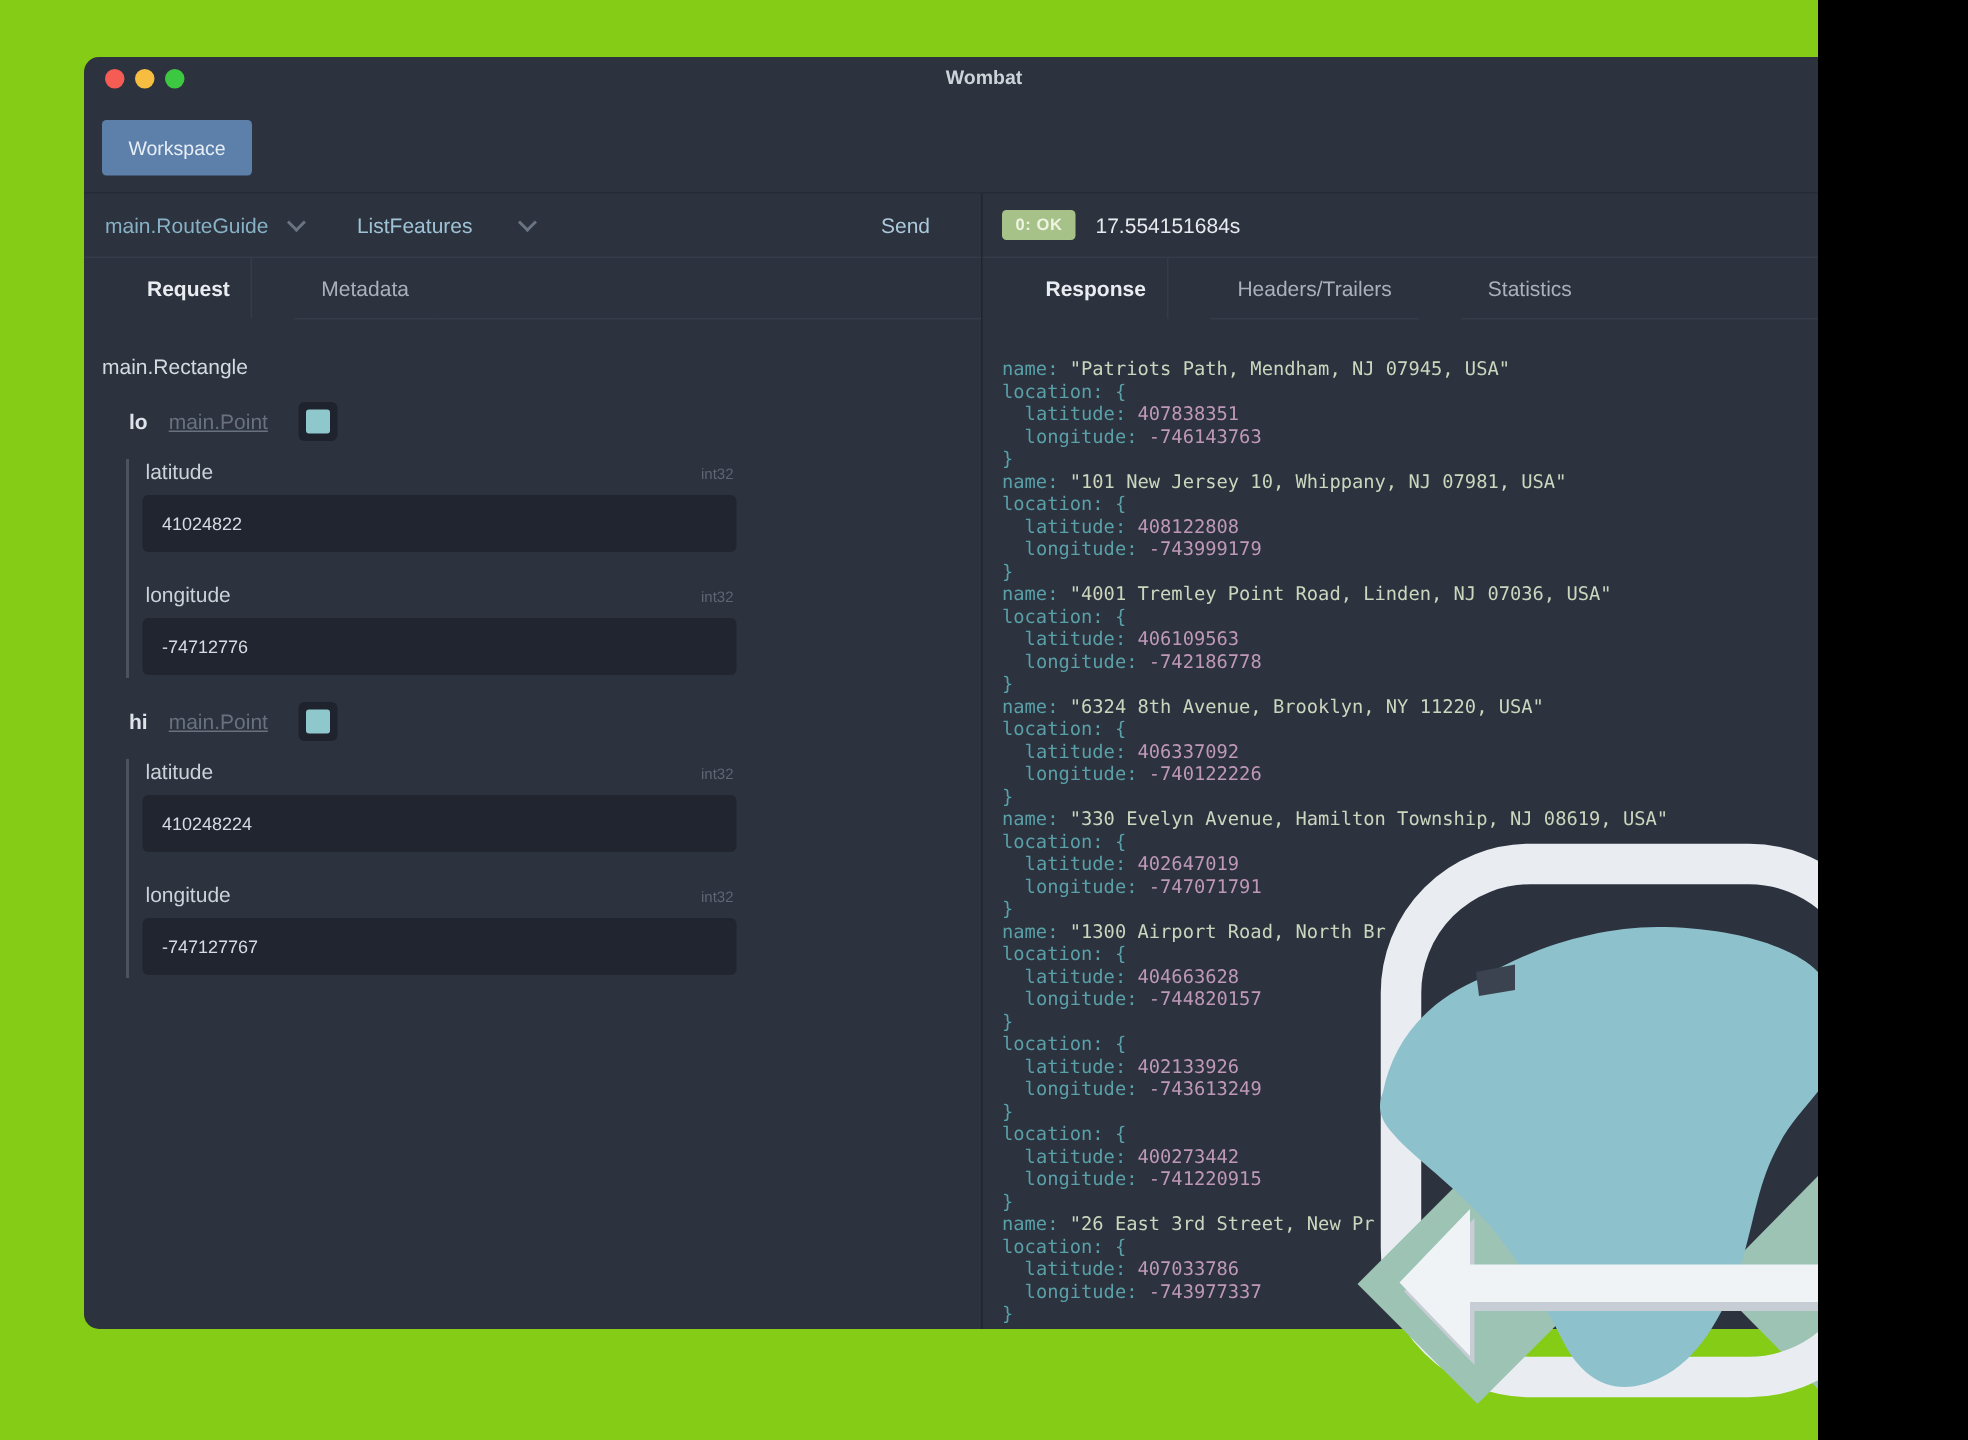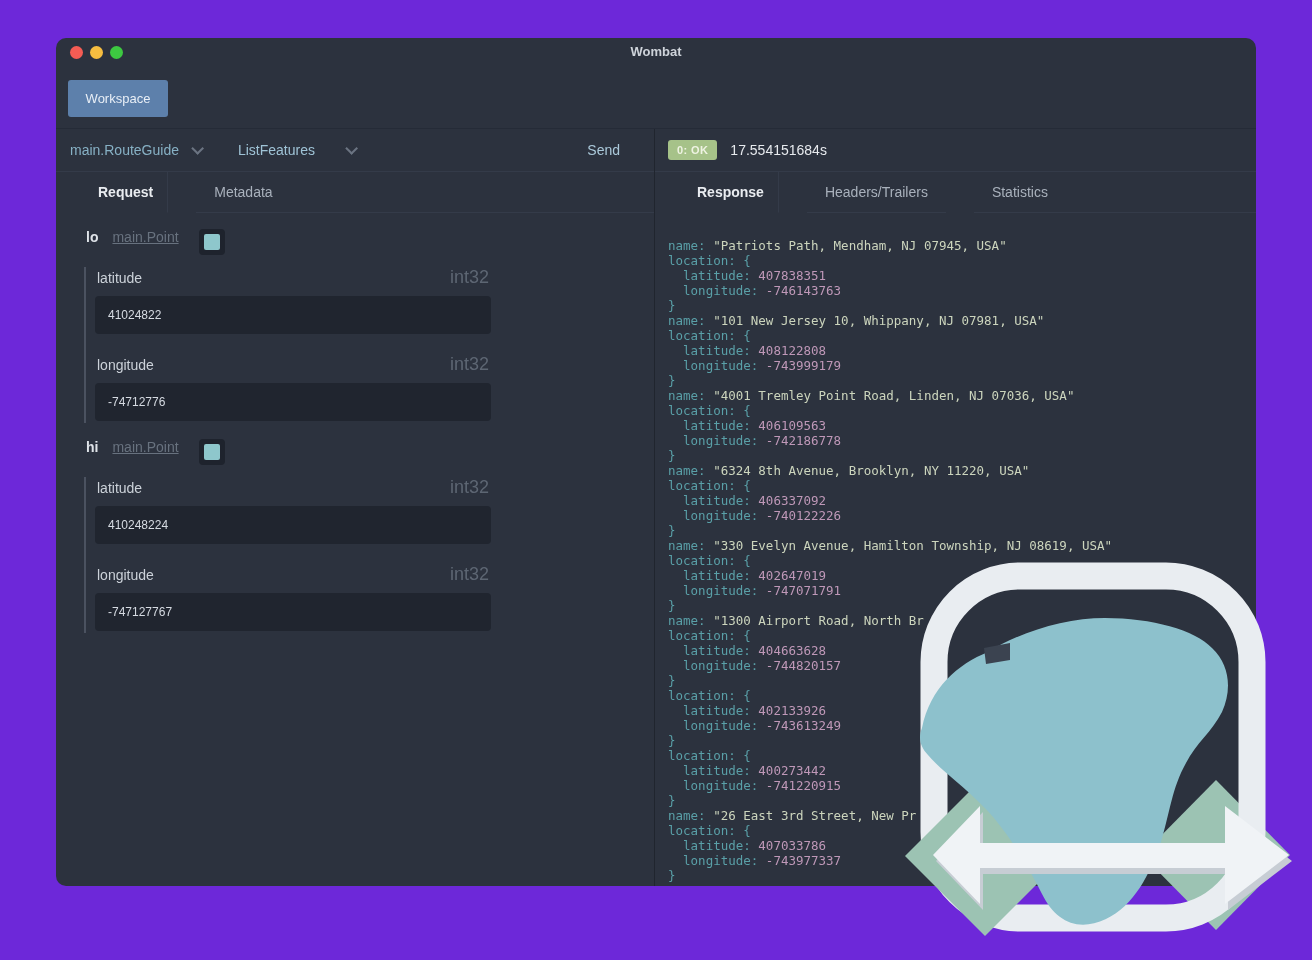--- a/index.html
+++ b/index.html
@@ -1,18 +1,18 @@
 <!DOCTYPE html>
 <html><head>
 <meta charset="utf-8">
 <style>
   * { margin:0; padding:0; box-sizing:border-box; }
   body { background:#000; }
   .stage {
-    position:relative; width:1312px; height:960px; background:#6d28d9;
+    position:relative; width:1212px; height:960px; background:#84cc16;
     overflow:hidden; font-family:"Liberation Sans", sans-serif;
   }
   .window {
     position:absolute; left:56px; top:38px; width:1200px; height:848px;
     background:#2c323e; border-radius:10px; overflow:hidden;
     display:flex; flex-direction:column;
   }
   
   .header { position:relative; height:91px; flex:0 0 auto; border-bottom:1px solid #252b37; }
   .lights { position:absolute; left:14px; top:8px; display:flex; gap:7px; }
@@ -55,33 +55,33 @@
   
   .tabbar { height:41px; flex:0 0 auto; display:flex; }
   .tab { display:flex; align-items:center; padding:0 18px; font-size:14px;
     color:#a9b1bc; border-bottom:1px solid #343b49; cursor:pointer;margin-left:28px; }
   .tab.active { color:#e9ecf0; font-weight:600; padding:0 14px;
     border-bottom:1px solid transparent; border-right:1px solid #343b49; }
   .tab-filler { flex:1; border-bottom:1px solid #343b49; }
   
   .form-area { flex:1; min-height:0; padding-left:12px; overflow:hidden; }
   .msg-type { margin-top:23px; font-size:14px; color:#d5dae0; }
-  .group-head { margin-top:16px; display:flex; align-items:flex-start; padding-left:18px; }
+  .group-head { margin-top:16px; display:flex; align-items:center; padding-left:18px; }
   .group-name { font-size:14px; font-weight:600; color:#dfe3e8; }
   .group-type { margin-left:14px; font-size:14px; color:#68727f;text-decoration:underline; }
   .checkbox { margin-left:20px; width:26px; height:26px; background:#1e232d;
     border-radius:4px; display:flex; align-items:center; justify-content:center; cursor:pointer; }
   .checkbox .inner { width:16px; height:16px; background:#8ec7cc; border-radius:2px; }
   .group-block { margin-left:16px; margin-top:12px; width:407px;
     border-left:2px solid #4b5260; padding-left:9px; padding-bottom:2px; }
   .field-label-row { display:flex; justify-content:space-between;
     margin:20px 2px 8px 2px; align-items:baseline; }
   .group-block .field-label-row:first-child { margin-top:6px; }
   .field-label { font-size:14px; color:#ccd2d9; }
-  .field-type { font-size:18px; color:#5d6673; }
+  .field-type { font-size:10px; color:#5d6673; }
   .field-input { display:block; width:100%; height:38px; background:#20252f;
     border:none; border-radius:4px; color:#d6dbe2; font-family:inherit;
     font-size:12px; padding:0 13px; }
   
   .output { flex:1; min-height:0; margin:0; padding:25px 0 0 13px;
     font-family:"DejaVu Sans Mono", monospace; font-size:12.5px; line-height:15px;
     overflow:hidden; }
   .line { white-space:pre; }
   .tk-k { color:#5aa0a8; }
   .tk-b { color:#5aa0a8; }
@@ -121,20 +121,21 @@
             <span class="chev"></span>
           </div>
           <button class="send-btn">Send</button>
         </div>
         <div class="tabbar" id="request-tabs">
             <div class="tab active">Request</div>
             <div class="tab">Metadata</div>
             <div class="tab-filler"></div>
           </div>
         <div class="form-area">
+          <div class="msg-type">main.Rectangle</div>
           <div id="field-groups">
               <div class="group-head">
                 <span class="group-name">lo</span>
                 <span class="group-type">main.Point</span>
                 <span class="checkbox">
                   <span class="inner"></span>
                 </span>
               </div>
               <div class="group-block">
                 <div class="field-label-row">

